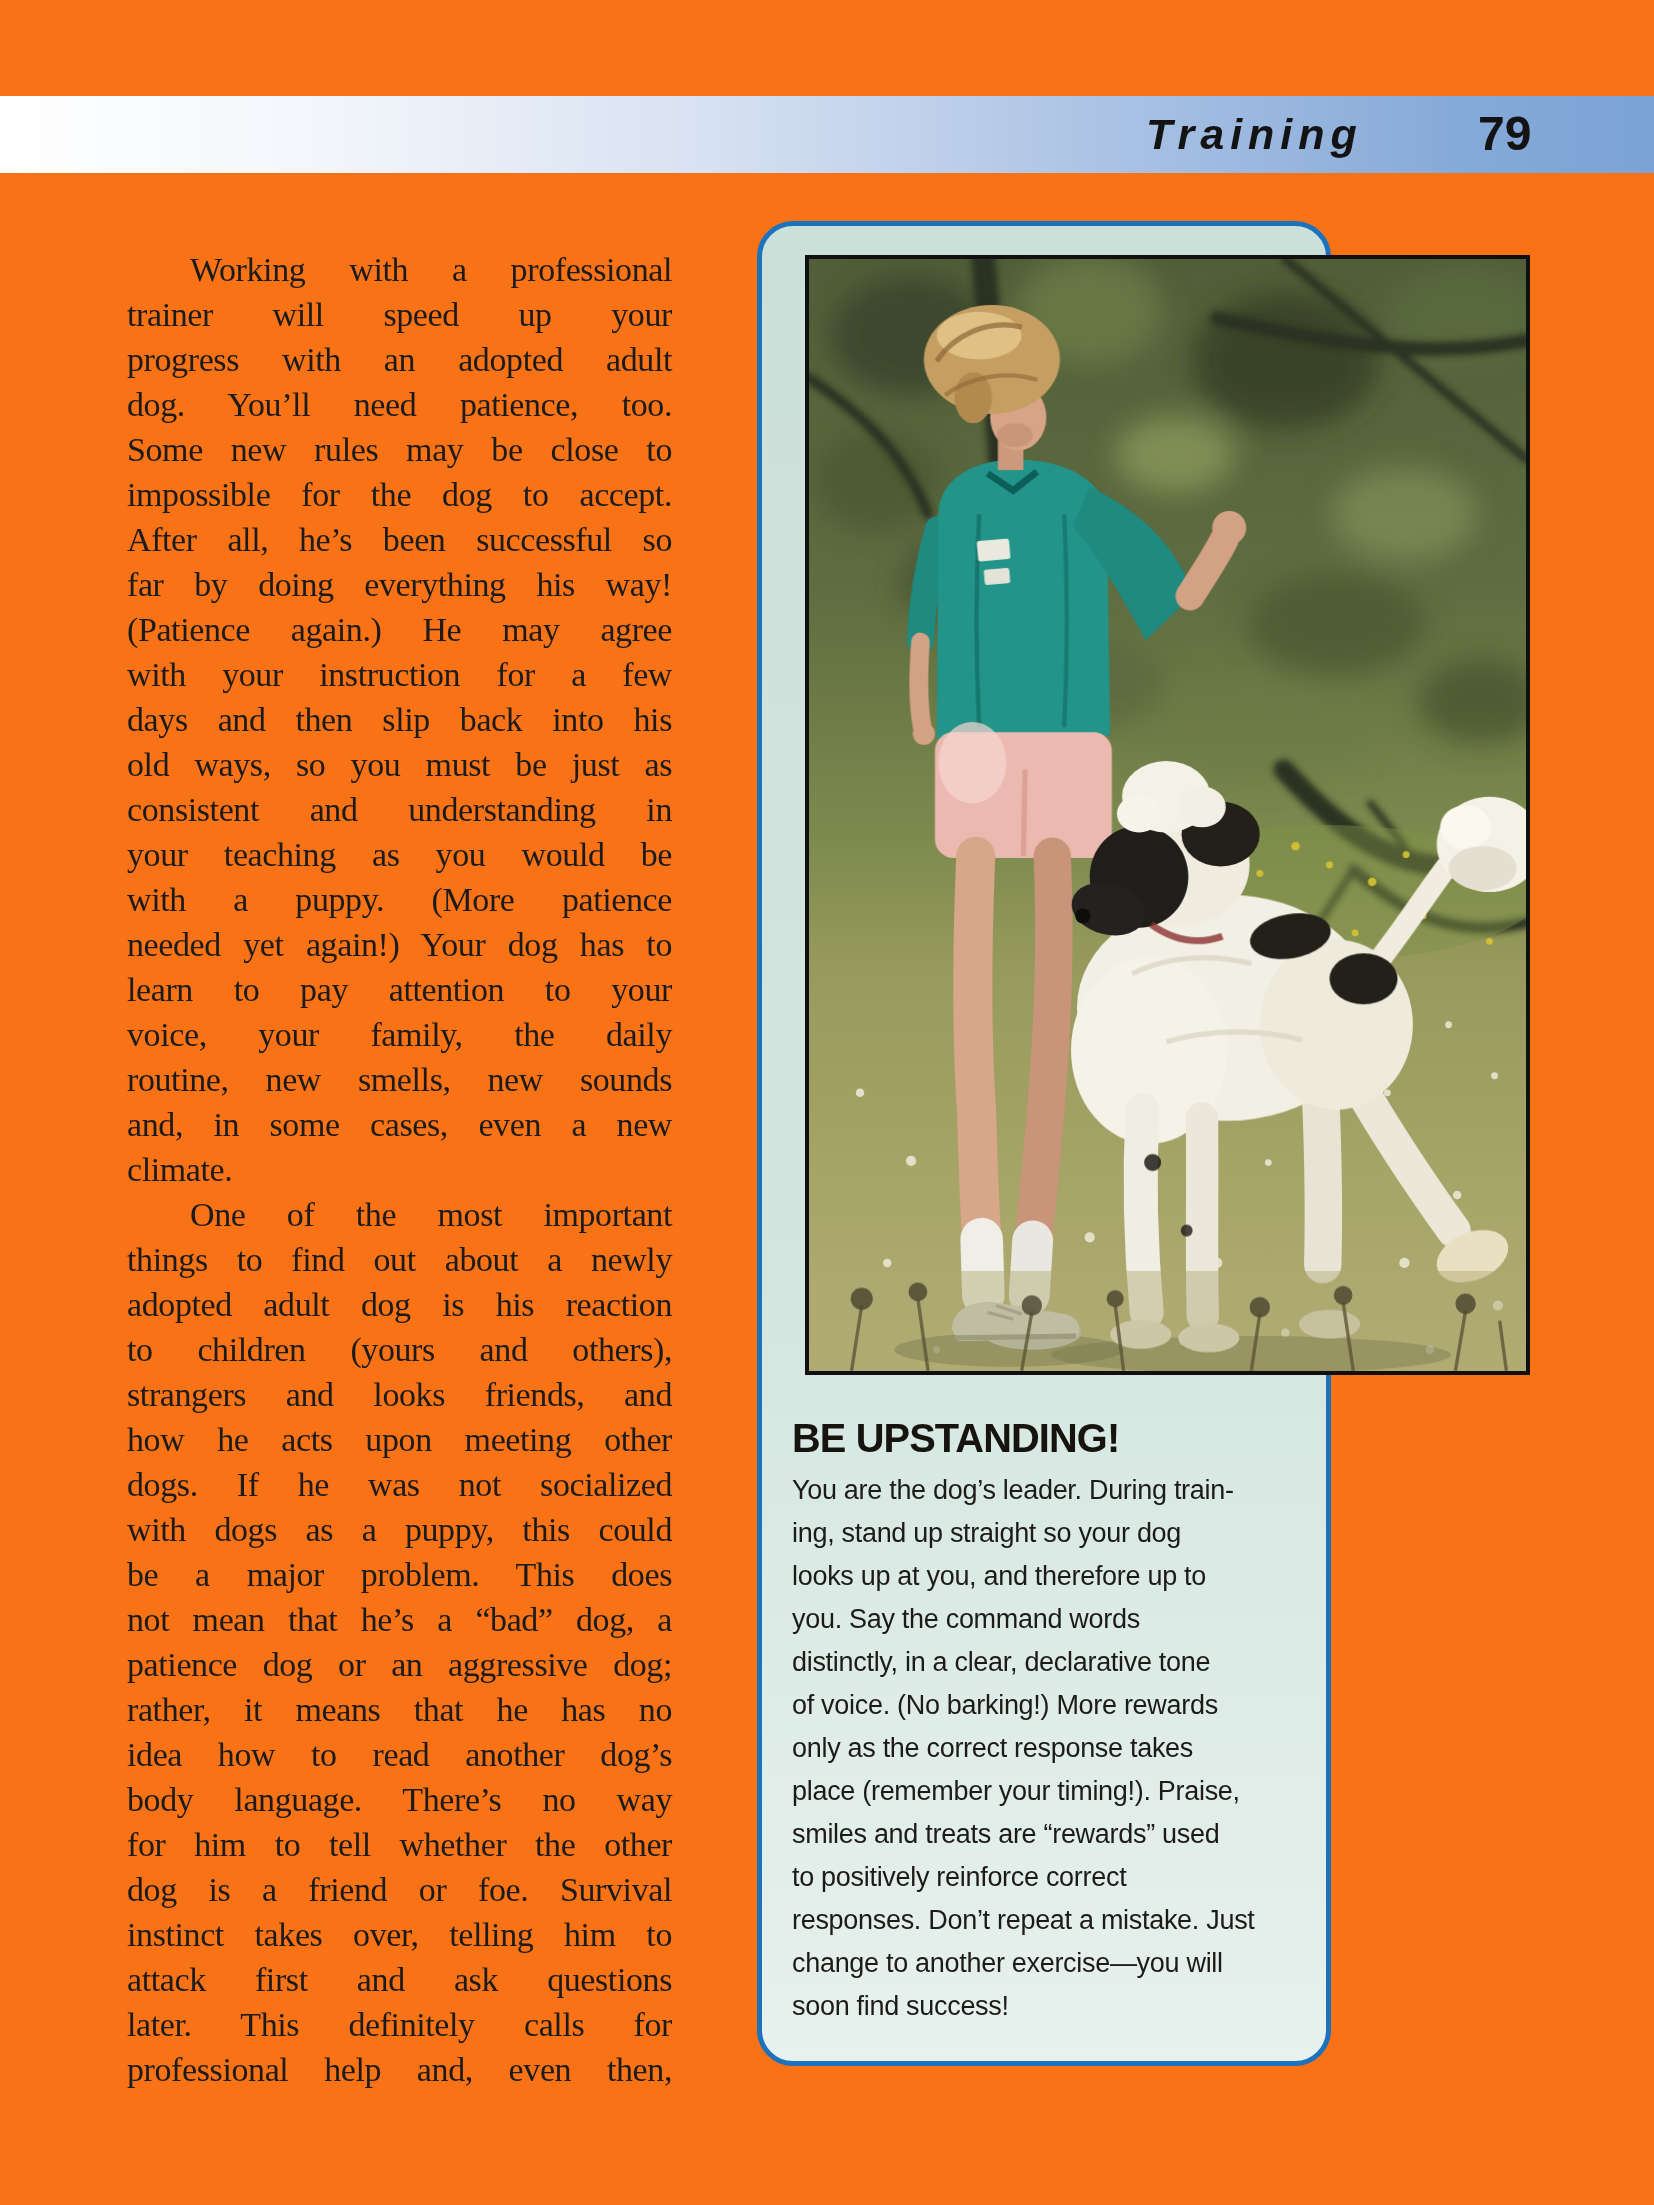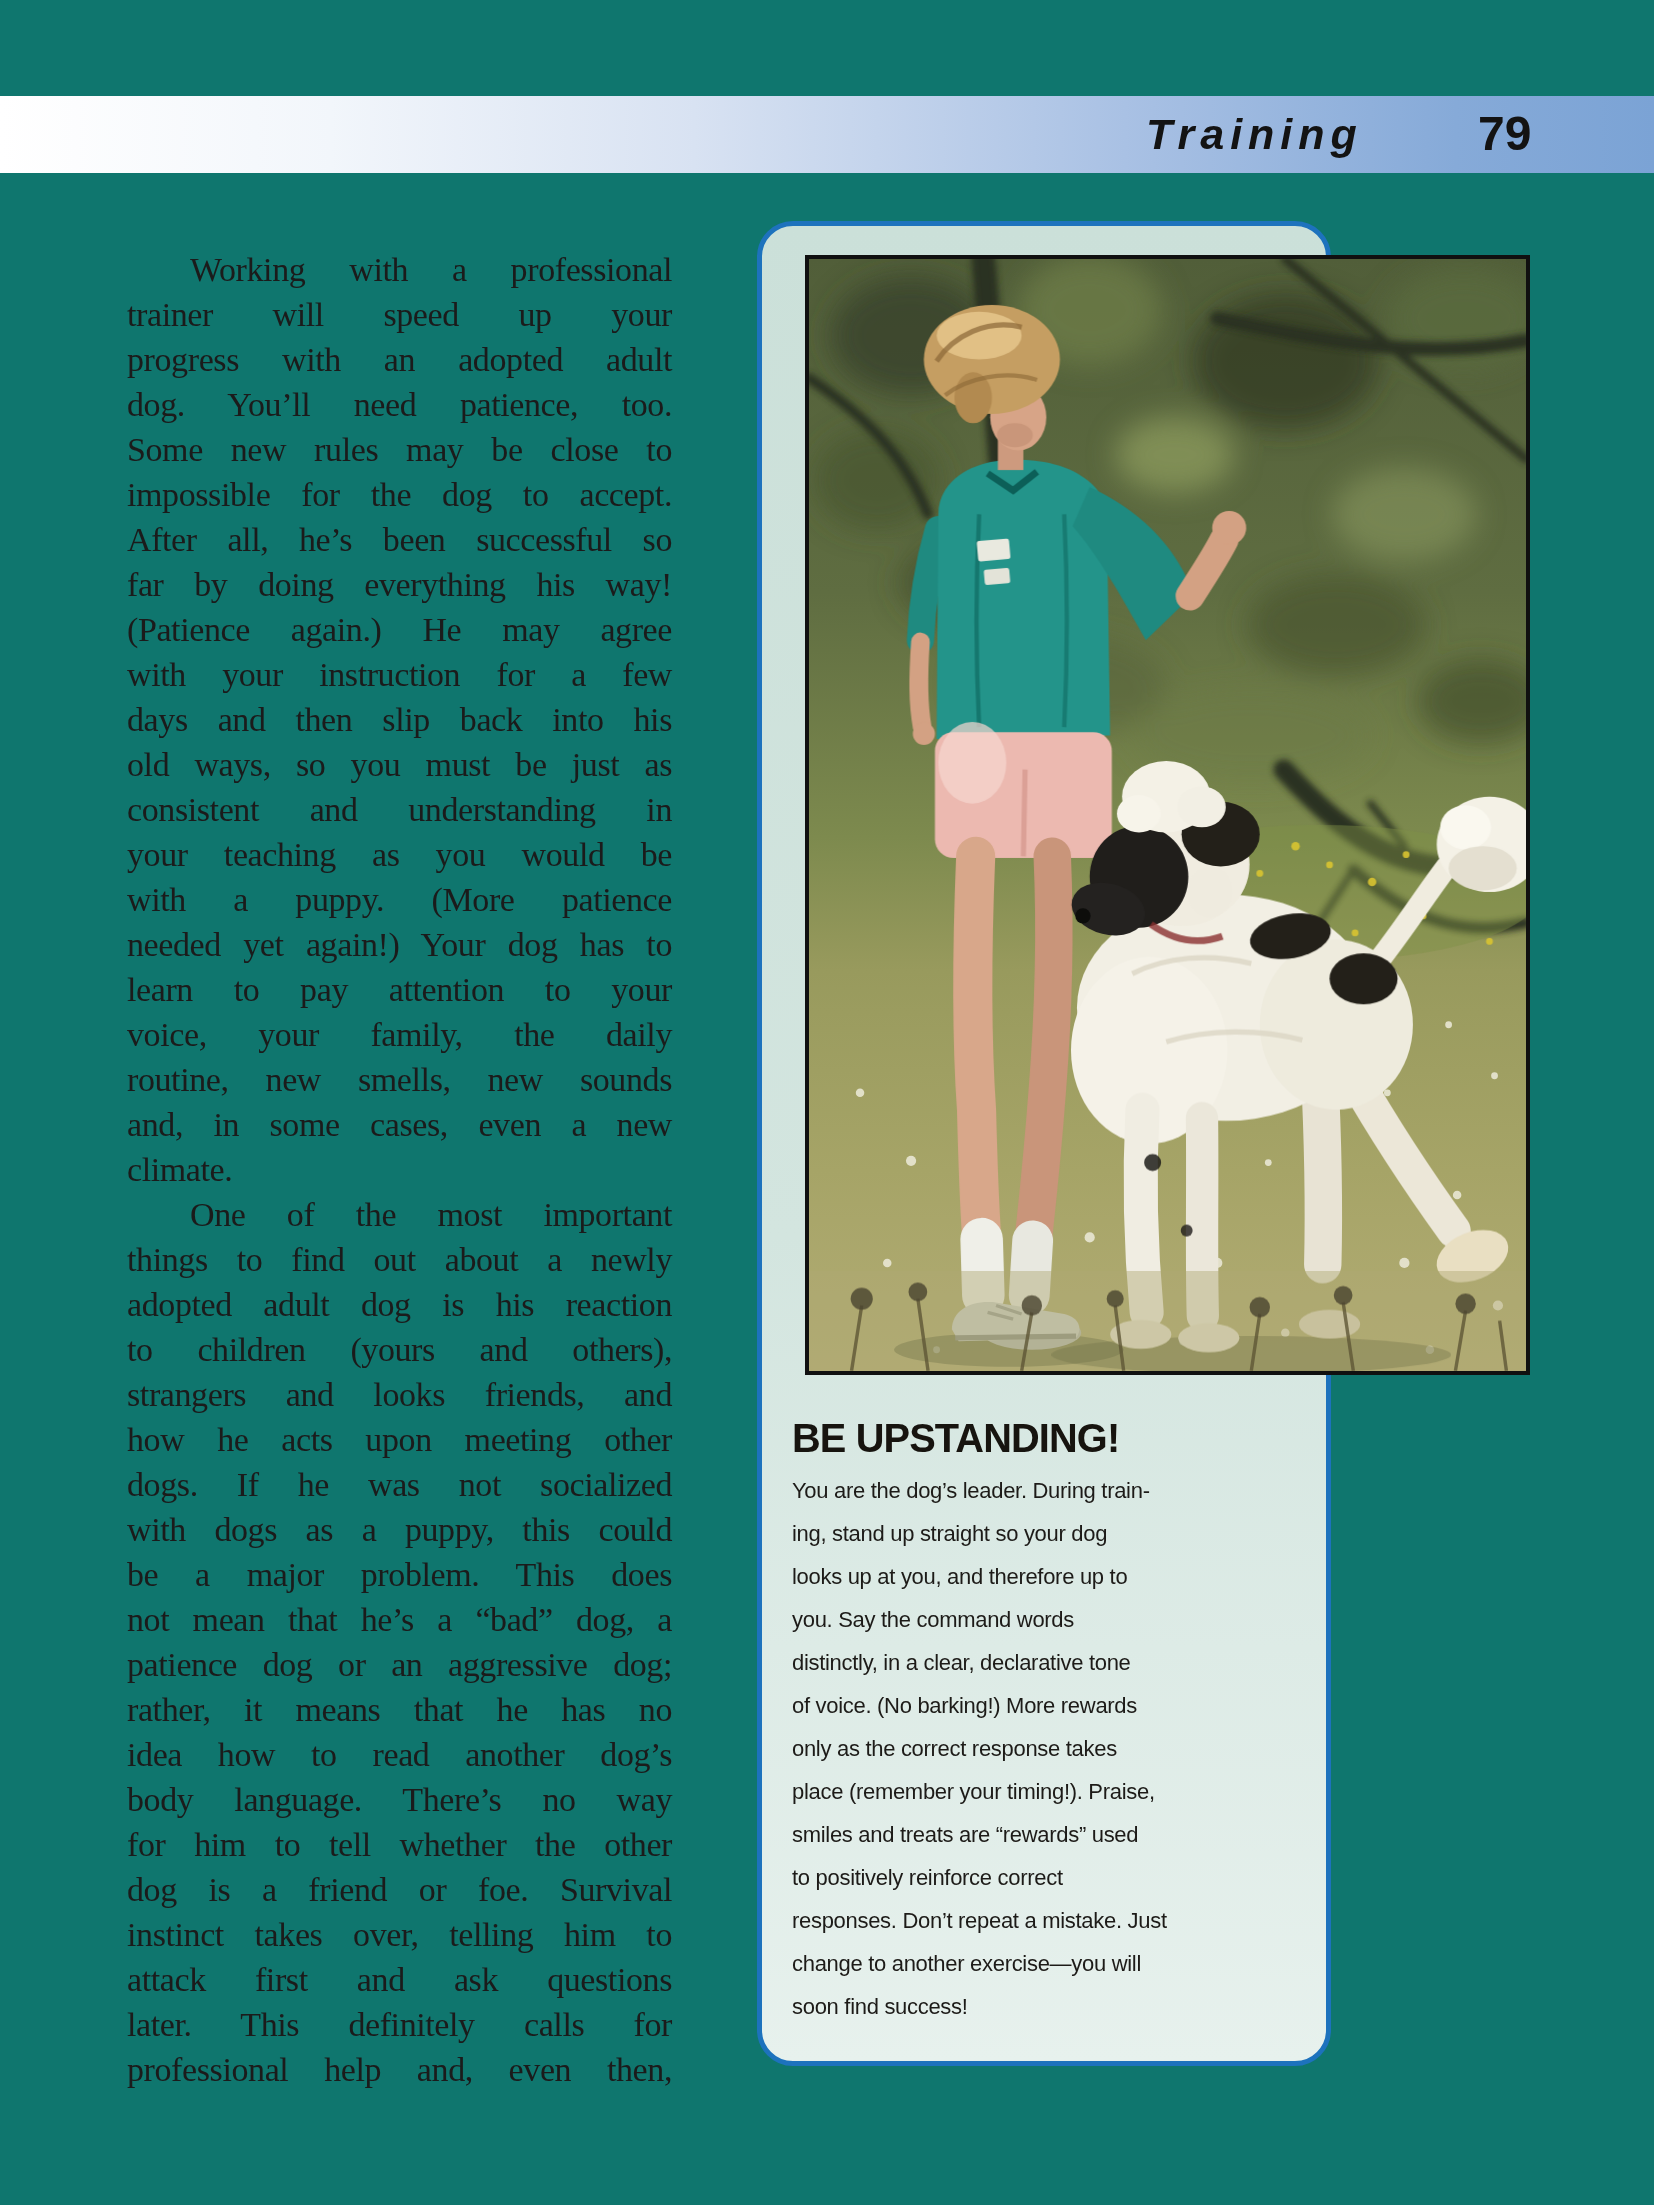--- a/index.html
+++ b/index.html
@@ -1,16 +1,16 @@
 <!DOCTYPE html>
 <html style="--accent: #1d72bd;font-size:13.6px"><head>
 <meta charset="utf-8">
 <style>
   html,body{margin:0;padding:0;}
-  .page{position:relative;width:1654px;height:2205px;background:#0f766e;overflow:hidden;
+  .page{position:relative;width:1654px;height:2205px;background:#f97316;overflow:hidden;
         font-family:"Liberation Serif", serif;}
 
   
   .header-band{position:absolute;left:0;top:96px;width:1654px;height:77px;
     background:linear-gradient(90deg,#ffffff 0%,#f2f6fb 20%,#d8e2f2 42%,#a9c1e4 68%,#86aad8 88%,#7ba3d5 100%);}
   .header-title{position:absolute;left:1146px;top:50%;transform:translateY(-52%);
     font-family:"Liberation Sans",sans-serif;font-style:italic;font-weight:700;
     font-size:43px;letter-spacing:6px;color:#131313;}
   .header-pagenum{position:absolute;left:1478px;top:50%;transform:translateY(-52%);
     font-family:"Liberation Sans",sans-serif;font-weight:700;font-size:48px;color:#131313;}
@@ -30,21 +30,21 @@
   
   .photo{position:absolute;left:805px;top:255px;width:725px;height:1120px;box-sizing:border-box;
     border:4.3px solid #101010;background:#66744a;}
   .photo svg{display:block;width:100%;height:100%;}
 
   
   .sidebar-heading{position:absolute;left:792px;top:1415px;
     font-family:"Liberation Sans",sans-serif;font-weight:700;font-size:41px;letter-spacing:-0.9px;
     transform:scaleX(0.97);transform-origin:left center;color:#17140f;}
   .sidebar-text{position:absolute;left:792px;top:1469px;width:536px;color:#1d1b18;}
-  .sline{font-family:"Liberation Sans",sans-serif;font-size:22px;line-height:43px;letter-spacing:-0.3px;}
+  .sline{font-family:"Liberation Sans",sans-serif;font-size:27px;line-height:43px;letter-spacing:-0.3px;}
 </style>
 </head>
 <body>
 
 <div class="page">
 
   <div class="header-band">
     <span class="header-title">Training</span>
     <span class="header-pagenum">79</span>
   </div>

